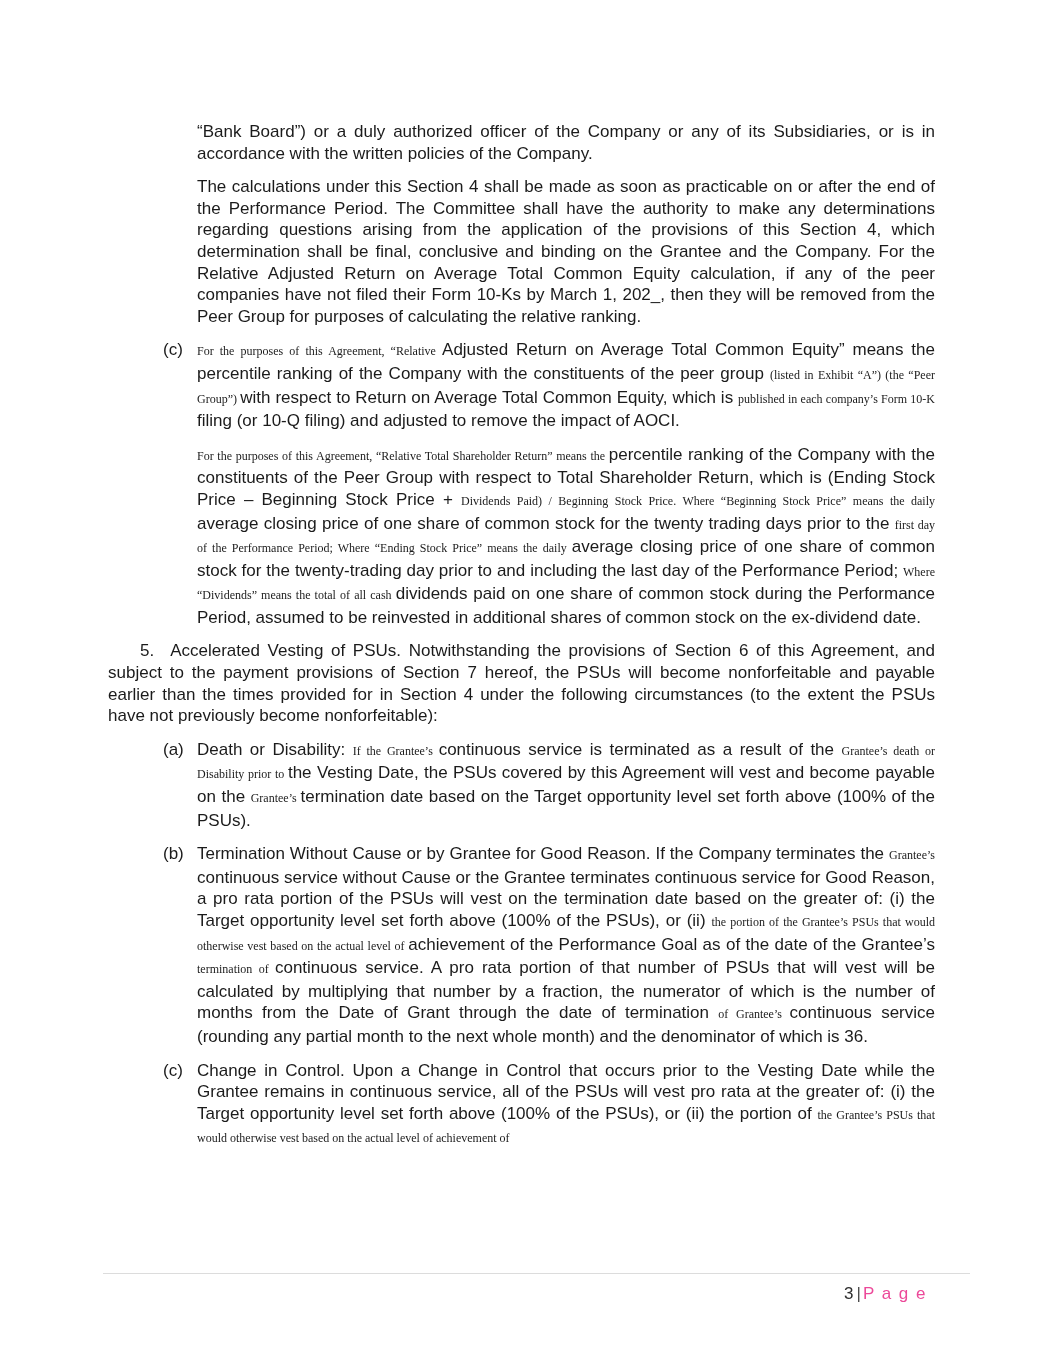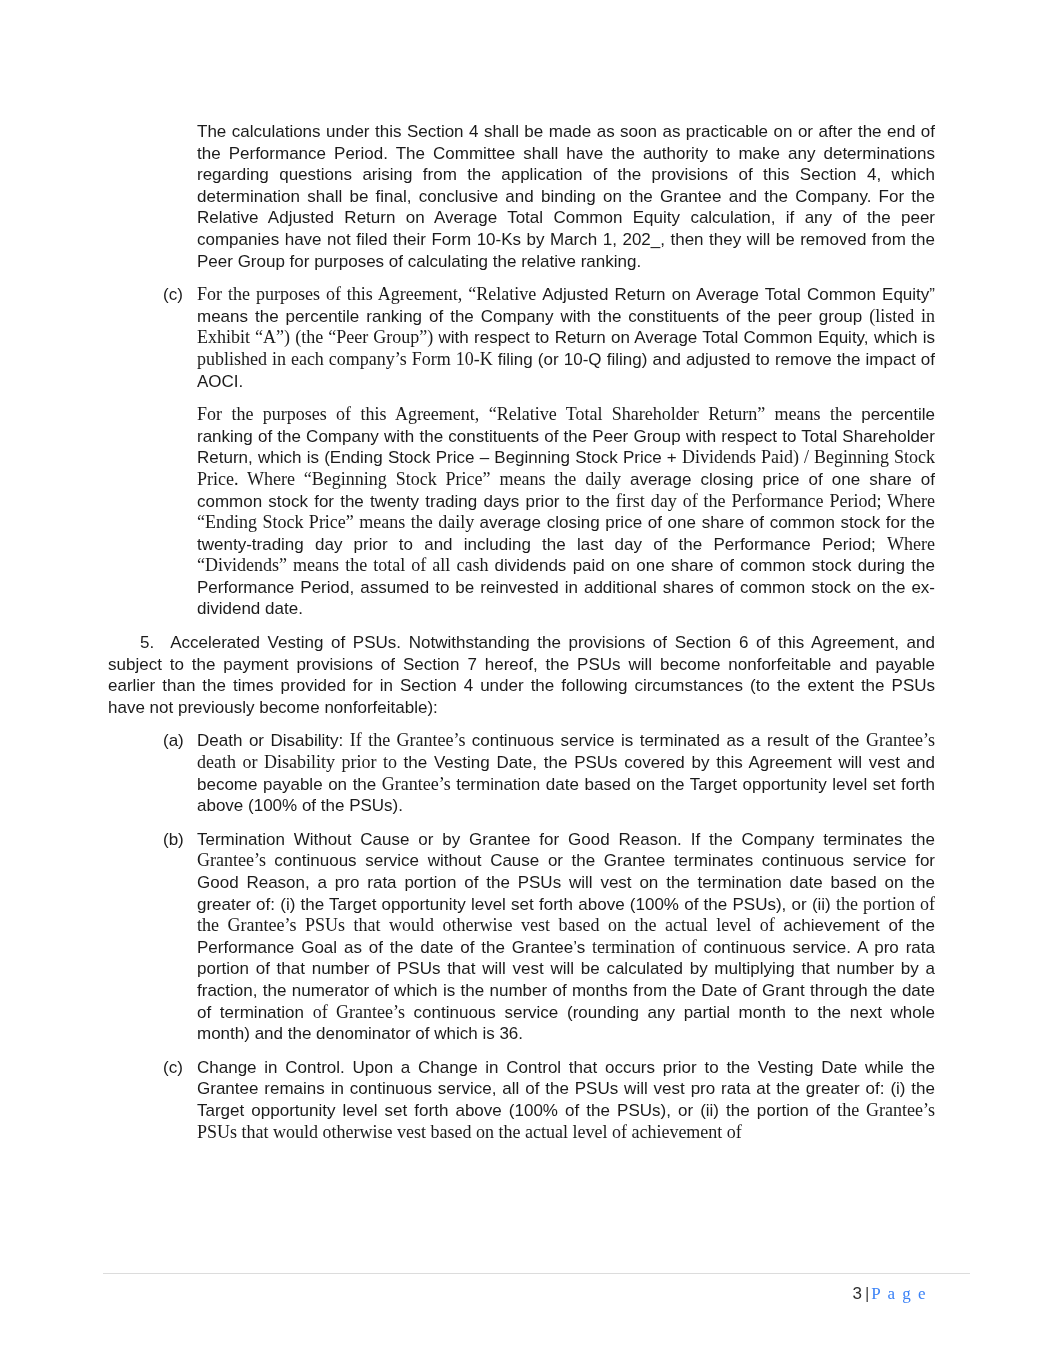--- a/index.html
+++ b/index.html
@@ -31,47 +31,48 @@
   .li .label {
     position:absolute;
     left:0; top:0;
     font-family:"Liberation Sans", sans-serif;
   }
   .section .num { margin-right:16px; }
   .section { text-indent:32px; }
   .section .runs-host { text-indent:0;margin-top:32px; }
   .serif {
     font-family:"Liberation Serif", serif;
-    font-size:18px;
+    font-size:12px;
   }
   .u { text-underline-offset:2px; }
   .footer-rule {
     position:absolute;
     left:103px; top:1273px;
     width:867px; height:1px;
     background:#dcdcdc;
   }
   .footer {
     position:absolute;
     top:1283px; right:128px;
     font-family:"Liberation Sans", sans-serif;
     font-size:17px;
     line-height:22px;
     white-space:nowrap;
   }
   .pg-num { color:#2e2e2e; letter-spacing:1px; }
   .pg-bar { color:#4a4a4a; margin:0 2px; }
-  .pg-label { color:#3b82f6; letter-spacing:1.5px;font-family:Liberation Serif, serif; }
+  .pg-label { color:#ec4899; letter-spacing:1.5px; }
 </style>
 </head>
 <body>
 
 <div class="page">
   <div class="content">
 
+    <p class="block indent"><span>“Bank Board”) or a duly authorized officer of the Company or any of its Subsidiaries, or is in accordance with the written policies of the Company.</span></p>
 
     <p class="block indent"><span>The calculations under this </span><span class="u">Section 4</span><span> shall be made as soon as practicable on or after the end of the Performance Period. The Committee shall have the authority to make any determinations regarding questions arising from the application of the provisions of this </span><span class="u">Section 4</span><span>, which determination shall be final, conclusive and binding on the Grantee and the Company. For the Relative Adjusted Return on Average Total Common Equity calculation, if any of the peer companies have not filed their Form 10-Ks by March 1, 202_, then they will be removed from the Peer Group for purposes of calculating the relative ranking.</span></p>
 
     <div class="block li">
       <span class="label">(c)</span>
       <span><span class="serif">For the purposes of this Agreement, “Relative </span><span>Adjusted Return on Average Total Common Equity” means the percentile ranking of the Company with the constituents of the peer group </span><span class="serif">(listed in Exhibit “A”) (the “Peer Group”) </span><span>with respect to Return on Average Total Common Equity, which is </span><span class="serif">published in each company’s Form 10-K </span><span>filing (or 10-Q filing) and adjusted to remove the impact of AOCI.</span></span>
     </div>
 
     <p class="block indent"><span class="serif">For the purposes of this Agreement, “Relative Total Shareholder Return” means the </span><span>percentile ranking of the Company with the constituents of the Peer Group with respect to Total Shareholder Return, which is (Ending Stock Price – Beginning Stock Price + </span><span class="serif">Dividends Paid) / Beginning Stock Price. Where “Beginning Stock Price” means the daily </span><span>average closing price of one share of common stock for the twenty trading days prior to the </span><span class="serif">first day of the Performance Period; Where “Ending Stock Price” means the daily </span><span>average closing price of one share of common stock for the twenty-trading day prior to and including the last day of the Performance Period; </span><span class="serif">Where “Dividends” means the total of all cash </span><span>dividends paid on one share of common stock during the Performance Period, assumed to be reinvested in additional shares of common stock on the ex-dividend date.</span></p>
 

